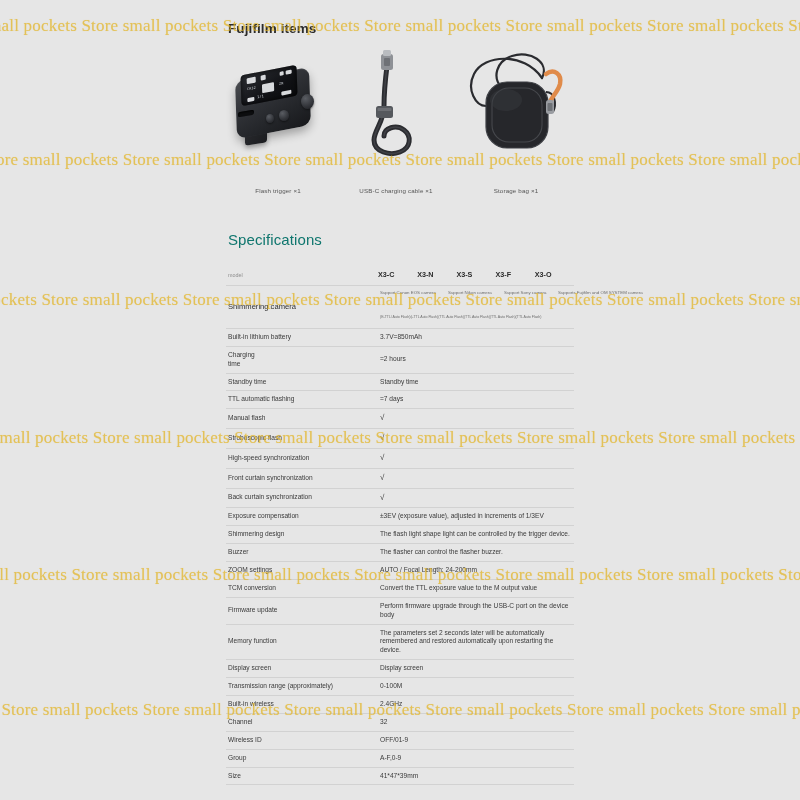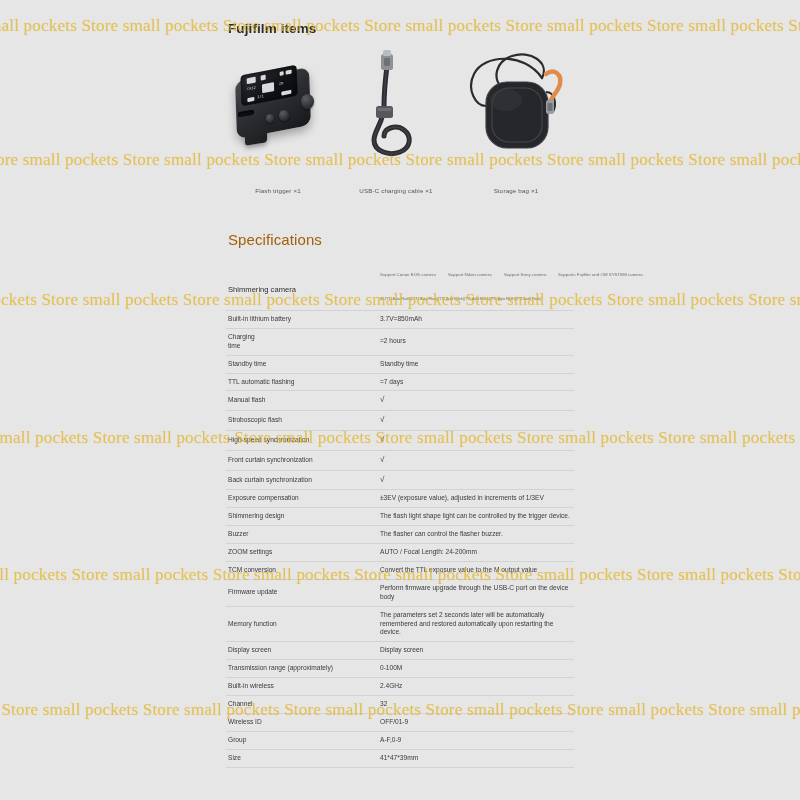--- a/index.html
+++ b/index.html
@@ -48,21 +48,21 @@
     font-size: 13.5px;
     font-weight: bold;
     color: #2b2b2b;
     letter-spacing: 0.1px;
   }
   #standard-items-title { left: 228px; top: 21px; }
   #specifications-title {
     left: 228px; top: 231px;
     font-size: 15px;
     font-weight: normal;
-    color: #a16207;
+    color: #0f766e;
   }
 
   
   #items-strip {
     position: absolute;
     left: 222px;
     top: 48px;
     width: 352px;
     height: 150px;
   }
@@ -278,20 +278,48 @@
       </div>
       <div class="item-caption">Storage bag ×1</div>
     </div>
   </div>
 
   <div class="section-title" id="specifications-title">Specifications</div>
 
   <table id="specs-table">
     <tbody>
 
+      <tr id="model-row">
+        <td class="lbl">
+          <span class="model-label">model</span>
+        </td>
+        <td style="padding:0;">
+          <table style="width:100%;border-collapse:collapse;">
+            <tbody>
+                <tr>
+              <td class="mcol" style="border:none;padding:2px 0 5px 0;">
+                <span class="model-name">X3-C</span>
+              </td>
+              <td class="mcol" style="border:none;padding:2px 0 5px 0;">
+                <span class="model-name">X3-N</span>
+              </td>
+              <td class="mcol" style="border:none;padding:2px 0 5px 0;">
+                <span class="model-name">X3-S</span>
+              </td>
+              <td class="mcol" style="border:none;padding:2px 0 5px 0;">
+                <span class="model-name">X3-F</span>
+              </td>
+              <td class="mcol" style="border:none;padding:2px 0 5px 0;">
+                <span class="model-name">X3-O</span>
+              </td>
+            </tr>
+          </tbody>
+            </table>
+        </td>
+      </tr>
 
       <tr id="compat-row">
         <td class="lbl">
           <span class="compat-label">Shimmering camera</span>
         </td>
         <td>
           <div class="compat-grid">
             <div class="compat-brand" style="left:0px;  width:58px;">Support Canon EOS camera</div>
             <div class="compat-brand" style="left:68px; width:52px;">Support Nikon camera</div>
             <div class="compat-brand" style="left:124px;width:52px;">Support Sony camera</div>

